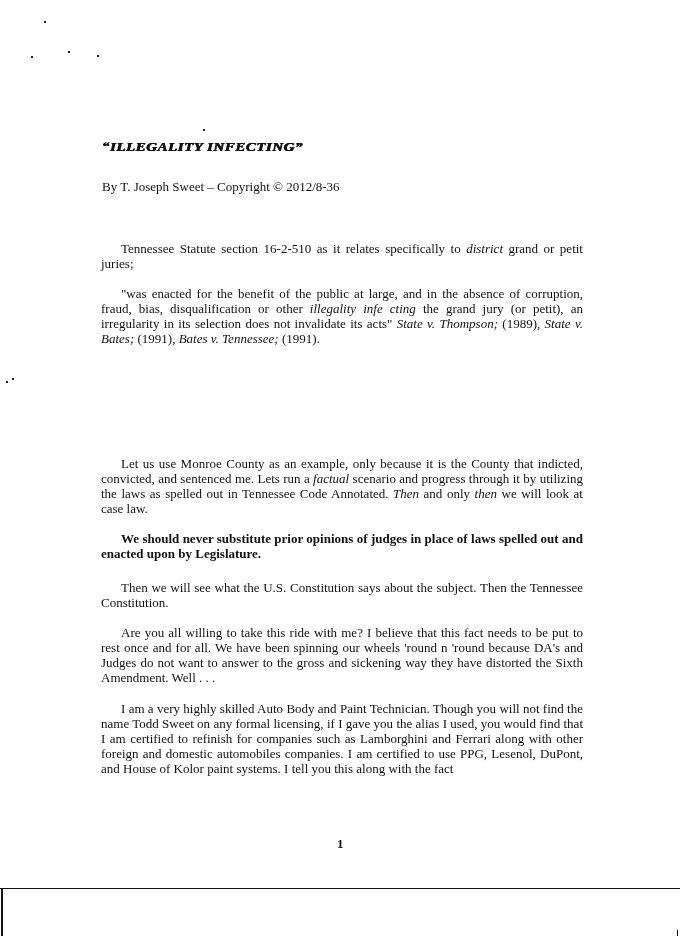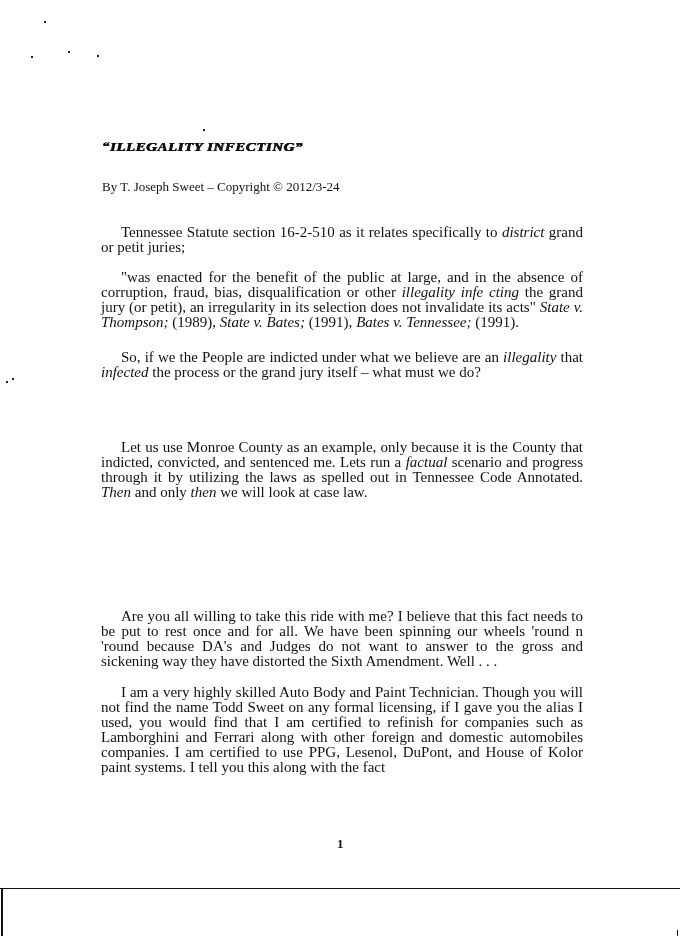--- a/index.html
+++ b/index.html
@@ -10,42 +10,43 @@
     .page { position: absolute; left: 0; top: 12px; width: 680px; height: 936px; padding-left: 44px; }
     .title {
       position: absolute; left: 102px; top: 128px;
       font-size: 15px; font-weight: bold; font-style: italic; letter-spacing: 0.5px;
       transform: scaleY(0.85); transform-origin: left top;
       text-shadow: 0.6px 0 0 #111, -0.3px 0 0 #111;
     }
     .byline { position: absolute; left: 102px; top: 167px; font-size: 13px; }
     .para {
       position: absolute; left: 101px; width: 482px;
-      font-size: 15px; line-height: 15px; text-align: justify; text-align-last: left;
+      font-size: 13px; line-height: 15px; text-align: justify; text-align-last: left; margin-top: 16px;
     }
     .para .ind { display: inline-block; width: 20px; }
     .para.bold { font-weight: bold; }
     .para i { font-style: italic; }
     .page-number { position: absolute; left: 337px; top: 824px; font-size: 13px; font-weight: bold; }
     .bottom-rule { position: absolute; left: 0; top: 876px; width: 680px; height: 1px; background: #111; }
     .left-rule { position: absolute; left: 1px; top: 876px; width: 2px; height: 60px; background: #111; }
     .right-rule { position: absolute; left: 677px; top: 918px; width: 1px; height: 18px; background: #111; }
     .speck { position: absolute; width: 2px; height: 2px; background: #222; }
   </style>
 </head>
 <body>
 
 <div class="page">
   <div class="title">“ILLEGALITY INFECTING”</div>
-  <div class="byline">By T. Joseph Sweet – Copyright © 2012/3-24</div>
+  <div class="byline">By T. Joseph Sweet – Copyright © 2012/8-36</div>
 
   <div class="para" style="top:213px"><span class="ind"></span><span>Tennessee Statute section 16-2-510 as it relates specifically to </span><i>district</i><span> grand or petit juries;</span></div>
   <div class="para" style="top:258px"><span class="ind"></span><span>"was enacted for the benefit of the public at large, and in the absence of corruption, fraud, bias, disqualification or other </span><i>illegality infe cting</i><span> the grand jury (or petit), an irregularity in its selection does not invalidate its acts" </span><i>State v. Thompson;</i><span> (1989), </span><i>State v. Bates;</i><span> (1991), </span><i>Bates v. Tennessee;</i><span> (1991).</span></div>
-  <div class="para" style="top:338px"><span class="ind"></span><span>So, if we the People are indicted under what we believe are an </span><i>illegality</i><span> that </span><i>infected</i><span> the process or the grand jury itself – what must we do?</span></div>
   <div class="para" style="top:428px"><span class="ind"></span><span>Let us use Monroe County as an example, only because it is the County that indicted, convicted, and sentenced me.  Lets run a </span><i>factual</i><span> scenario and progress through it by utilizing the laws as spelled out in Tennessee Code Annotated.  </span><i>Then</i><span> and only </span><i>then</i><span> we will look at case law.</span></div>
+  <div class="para bold" style="top:503px"><span class="ind"></span><span>We should never substitute prior opinions of judges in place of laws spelled out and enacted upon by Legislature.</span></div>
+  <div class="para" style="top:552px"><span class="ind"></span><span>Then we will see what the U.S. Constitution says about the subject.  Then the Tennessee Constitution.</span></div>
   <div class="para" style="top:597px"><span class="ind"></span><span>Are you all willing to take this ride with me?  I believe that this fact needs to be put to rest once and for all.  We have been spinning our wheels 'round n 'round because DA's and Judges do not want to answer to the gross and sickening way they have distorted the Sixth Amendment.  Well . . .</span></div>
   <div class="para" style="top:673px"><span class="ind"></span><span>I am a very highly skilled Auto Body and Paint Technician.  Though you will not find the name Todd Sweet on any formal licensing, if I gave you the alias I used, you would find that I am certified to refinish for companies such as Lamborghini and Ferrari along with other foreign and domestic automobiles companies.  I am certified to use PPG, Lesenol, DuPont, and House of Kolor paint systems.  I tell you this along with the fact</span></div>
 
   <div class="page-number">1</div>
 
   <div class="bottom-rule"></div>
   <div class="left-rule"></div>
   <div class="right-rule"></div>
 
   <div class="speck" style="left:44px;top:9px"></div>

